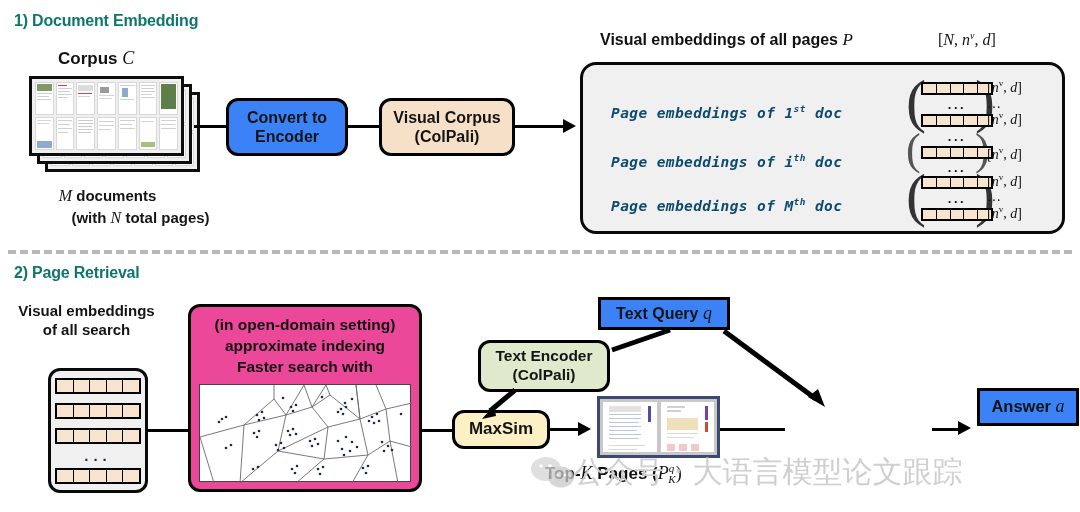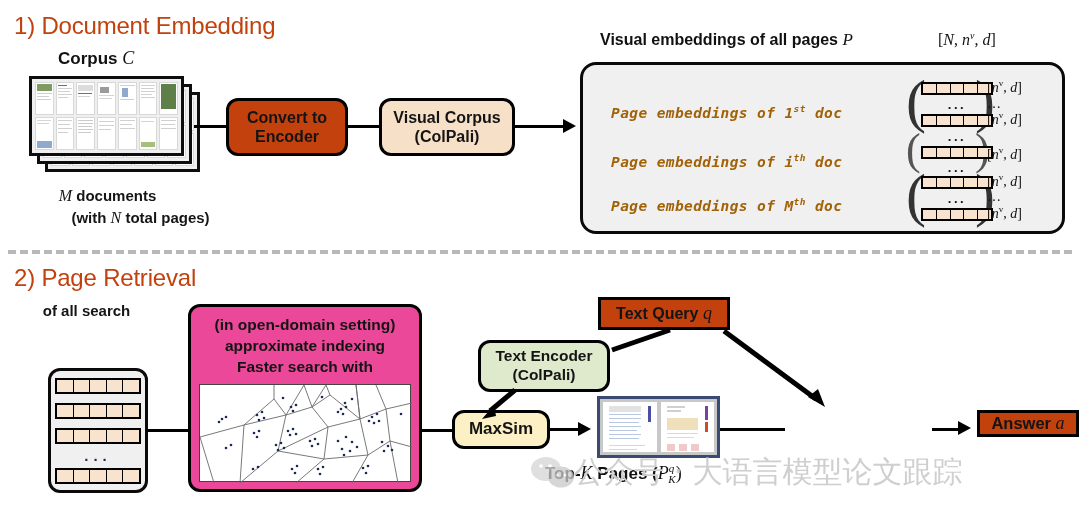--- a/index.html
+++ b/index.html
@@ -3,35 +3,35 @@
 <meta charset="utf-8">
 <style>
   html,body{margin:0;padding:0;background:#ffffff;}
   body{width:1080px;height:512px;overflow:hidden;
        font-family:"Liberation Sans",sans-serif;color:#111;}
   #stage{position:relative;width:1080px;height:512px;}
 
   .abs{position:absolute;}
 
   
-  .section-title{font-weight:normal;font-size:24px;letter-spacing:-.2px;color:#c2410c;white-space:nowrap;}
+  .section-title{font-weight:bold;font-size:16px;letter-spacing:-.2px;color:#0f766e;white-space:nowrap;}
   .cap{font-weight:bold;font-size:15px;color:#151515;white-space:nowrap;text-align:center;line-height:1.25;}
   .math{font-family:"Liberation Serif",serif;font-style:italic;font-weight:normal;}
 
   
   .box{box-sizing:border-box;display:flex;align-items:center;justify-content:center;
-       text-align:center;font-weight:bold;border:3px solid #000;background:#c2410c;
+       text-align:center;font-weight:bold;border:3px solid #000;background:#3b82f6;
        line-height:1.2;color:#141414;}
   .round{border-radius:12px;}
   .sq{border-radius:0;}
 
   
   .panel{box-sizing:border-box;border:3.5px solid #0a0a0a;border-radius:16px;background:#f0f0f0;}
   .emb-label{font-family:"DejaVu Sans Mono","Liberation Mono",monospace;font-style:italic;
-             font-weight:bold;font-size:14.5px;color:#a16207;white-space:nowrap;letter-spacing:.4px;}
+             font-weight:bold;font-size:14.5px;color:#0c4a6e;white-space:nowrap;letter-spacing:.4px;}
   .sup{font-size:9.5px;vertical-align:super;}
   .dims{font-family:"Liberation Serif",serif;font-size:14px;white-space:nowrap;color:#111;}
   .dims i{font-style:italic;}
   .dims sup{font-size:9px;}
 
   
   .vec{display:flex;border:2.5px solid #000;background:#000;width:72px;height:13px;box-sizing:border-box;}
   .vec span{flex:1;background:#f7e3ce;border-right:1.5px solid #000;}
   .vec span:last-child{border-right:none;}
   .vdots{font-size:13px;font-weight:bold;letter-spacing:2.5px;line-height:8px;color:#111;text-align:center;}
@@ -389,20 +389,21 @@
     <div class="abs dims" style="left:404px;top:107px;">[<i>n</i><sup>v</sup>, <i>d</i>]</div>
     <div class="abs dims" style="left:404px;top:124px;">…</div>
     <div class="abs dims" style="left:404px;top:139px;">[<i>n</i><sup>v</sup>, <i>d</i>]</div>
   </div>
 
   <div class="abs divider" style="left:8px;top:250px;width:1064px;"></div>
 
   <div class="abs section-title" style="left:14px;top:264px;">2) Page Retrieval</div>
 
   <div class="abs cap" style="left:4px;top:302px;width:165px;">
+    <div>Visual embeddings</div>
     <div>of all search</div>
   </div>
 
   <div class="abs stack" style="left:48px;top:368px;width:100px;height:125px;">
     <div class="vec">
         <span></span>
         <span></span>
         <span></span>
         <span></span>
         <span></span>
@@ -600,21 +601,21 @@
     <line x1="4" y1="6" x2="96" y2="74" stroke="#000" stroke-width="5"></line>
     <polygon points="105,82 88,72 98,64" fill="#000"></polygon>
   </svg>
 
   <div class="abs hline" style="left:720px;top:428px;width:65px;"></div>
 
 
   <div class="abs hline" style="left:932px;top:428px;width:30px;"></div>
   <div class="abs" style="left:958px;top:421px;width:0;height:0;border-left:13px solid #000;border-top:7px solid transparent;border-bottom:7px solid transparent;"></div>
 
-  <div class="abs box sq" style="left:977px;top:410px;width:102px;height:27px;font-size:16.5px;">
+  <div class="abs box sq" style="left:977px;top:388px;width:102px;height:38px;font-size:16.5px;">
     <span><span>Answer </span><span class="math" style="font-size:18px;">a</span></span>
   </div>
 
   <div class="abs wm-logo" style="left:530px;top:455px;">
     <svg width="46" height="34" viewBox="0 0 46 34">
       <ellipse cx="16" cy="14" rx="15" ry="12" fill="#d5d5d5"></ellipse>
       <ellipse cx="31" cy="22" rx="13" ry="10.5" fill="#c9c9c9"></ellipse>
       <circle cx="11" cy="11" r="1.8" fill="#fff"></circle>
         <circle cx="20" cy="11" r="1.8" fill="#fff"></circle>
       <circle cx="27" cy="20" r="1.6" fill="#fff"></circle>

